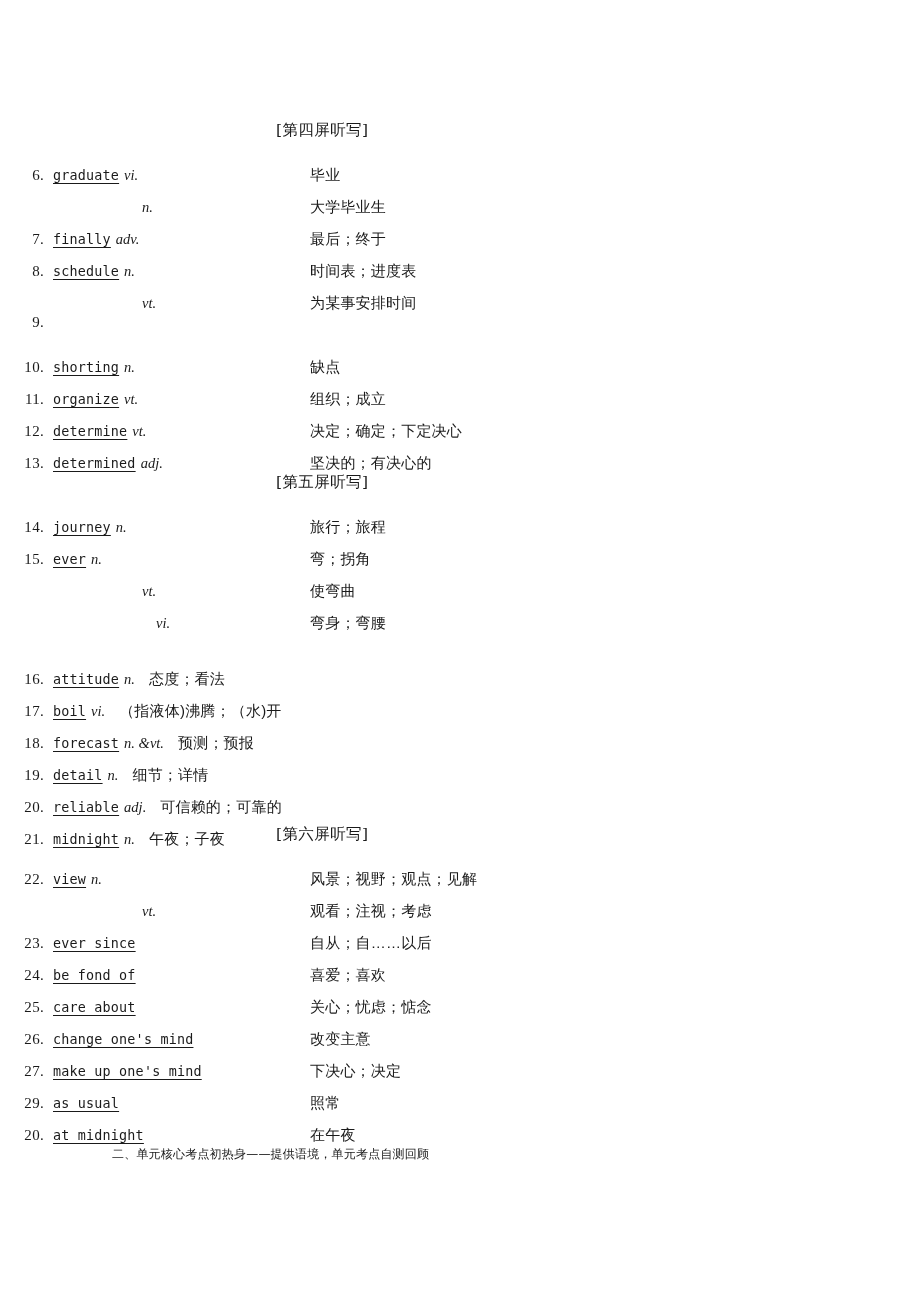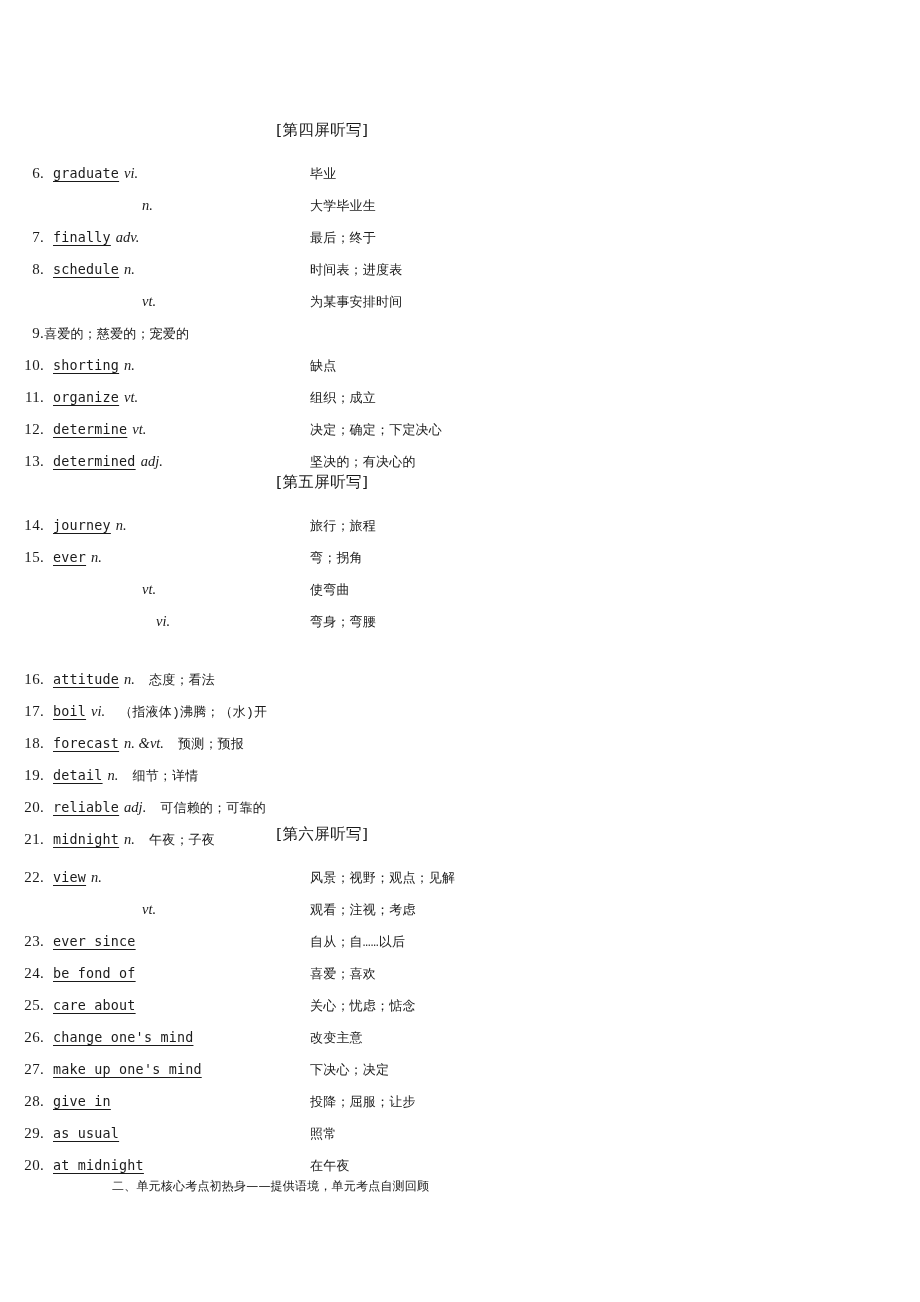--- a/index.html
+++ b/index.html
@@ -91,22 +91,22 @@
     font-size: 14.5px;
   }
 
   
   .sub-vt  { padding-left: 98px; }
   .sub-vi  { padding-left: 112px; }
   .sub-n   { padding-left: 98px; }
 
   .zh {
     flex: 0 0 auto;
-    font-family: Liberation Mono, monospace;
-    font-size: 13px;
+    font-family: Liberation Sans, sans-serif;
+    font-size: 15px;
     letter-spacing: 0.2px;
     margin-top: 13px;
   }
 
   .row.inline .zh { margin-left: 0; }
 
   
   .section-foot {
     height: 32px;
     line-height: 32px;
@@ -146,21 +146,20 @@
           <span class="term-cell"><span class="word">schedule</span><span class="pos">n.</span></span>
           <span class="zh">时间表；进度表</span>
         </div>
         <div class="row">
           <span class="num"></span>
           <span class="term-cell sub-vt"><span class="pos-only">vt.</span></span>
           <span class="zh">为某事安排时间</span>
         </div>
         <div class="row">
           <span class="num">9.</span>
-          <span class="zh">喜爱的；慈爱的；宠爱的</span>
         </div>
         <div class="row">
           <span class="num">10.</span>
           <span class="term-cell"><span class="word">shorting</span><span class="pos">n.</span></span>
           <span class="zh">缺点</span>
         </div>
         <div class="row">
           <span class="num">11.</span>
           <span class="term-cell"><span class="word">organize</span><span class="pos">vt.</span></span>
           <span class="zh">组织；成立</span>
@@ -254,25 +253,20 @@
         </div>
         <div class="row">
           <span class="num">26.</span>
           <span class="term-cell"><span class="word">change one's mind</span></span>
           <span class="zh">改变主意</span>
         </div>
         <div class="row">
           <span class="num">27.</span>
           <span class="term-cell"><span class="word">make up one's mind</span></span>
           <span class="zh">下决心；决定</span>
-        </div>
-        <div class="row">
-          <span class="num">28.</span>
-          <span class="term-cell"><span class="word">give in</span></span>
-          <span class="zh">投降；屈服；让步</span>
         </div>
         <div class="row">
           <span class="num">29.</span>
           <span class="term-cell"><span class="word">as usual</span></span>
           <span class="zh">照常</span>
         </div>
         <div class="row">
           <span class="num">20.</span>
           <span class="term-cell"><span class="word">at midnight</span></span>
           <span class="zh">在午夜</span>

